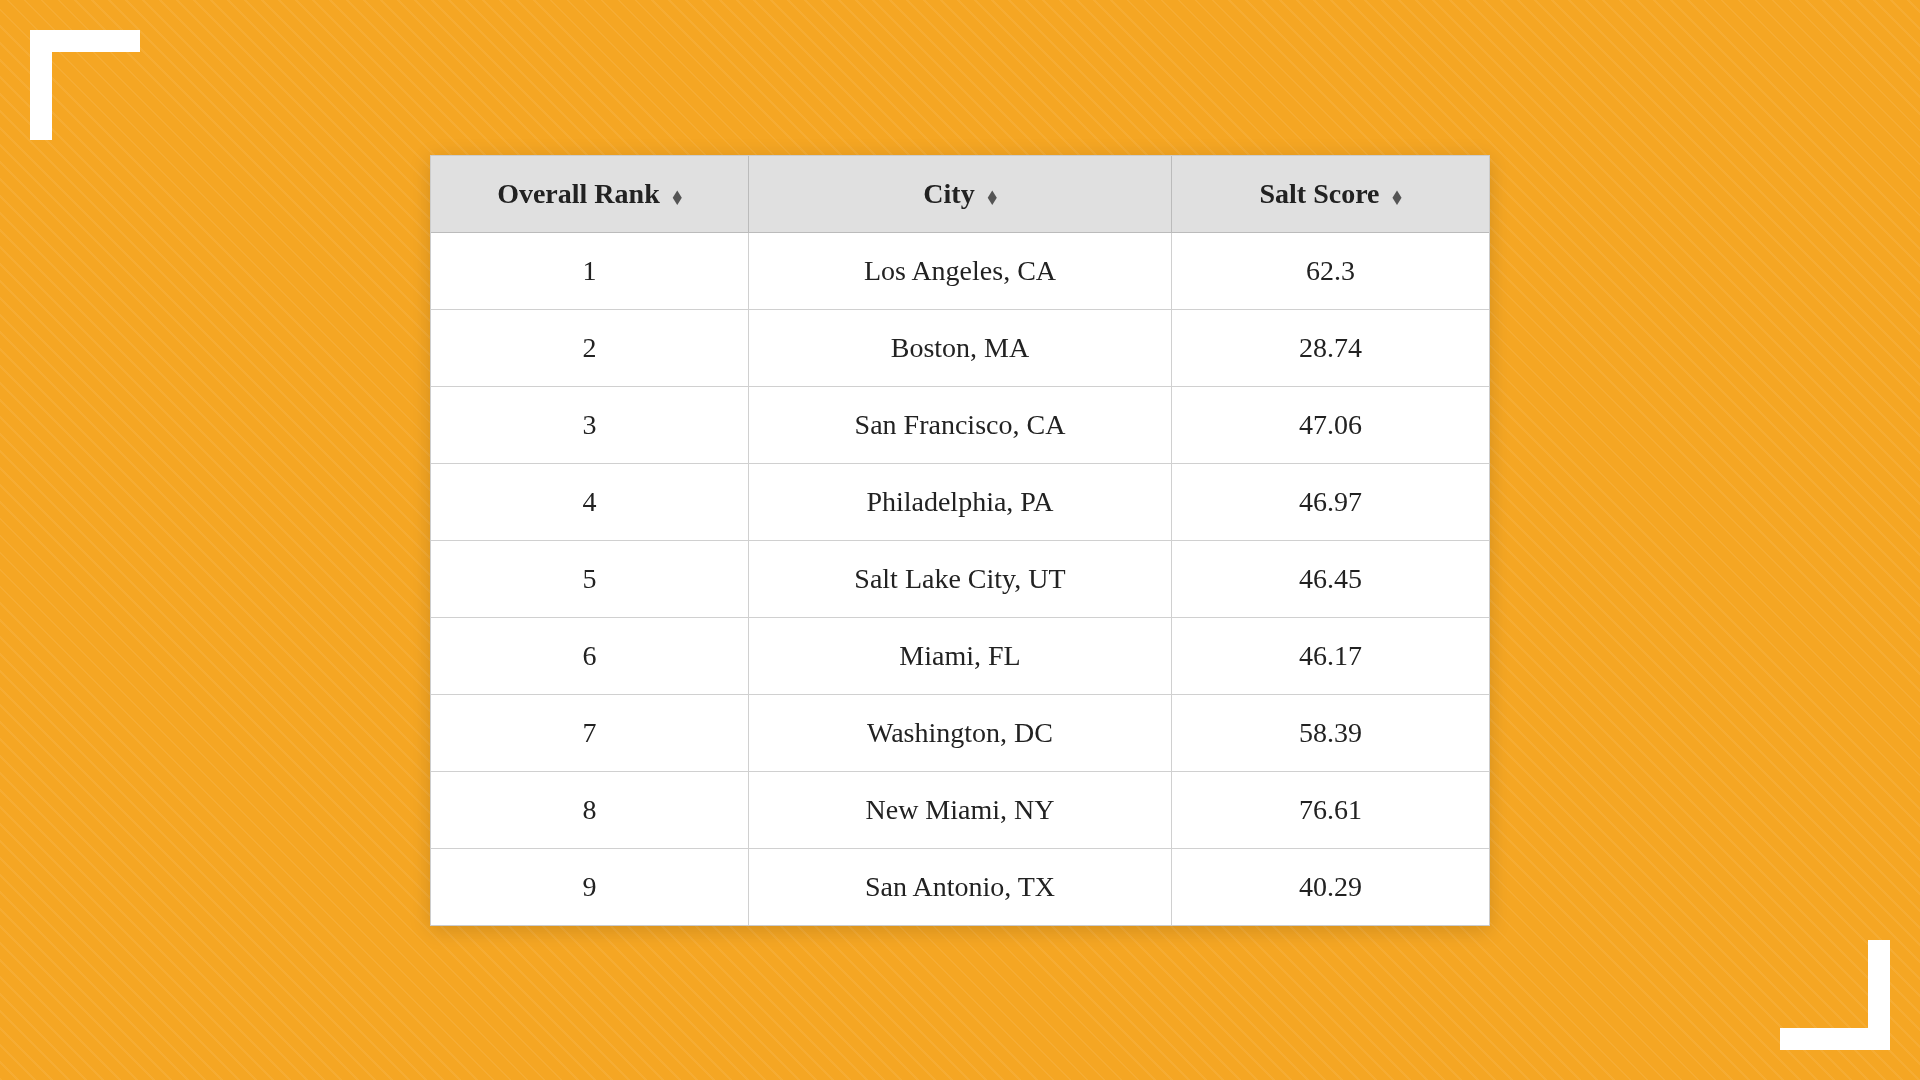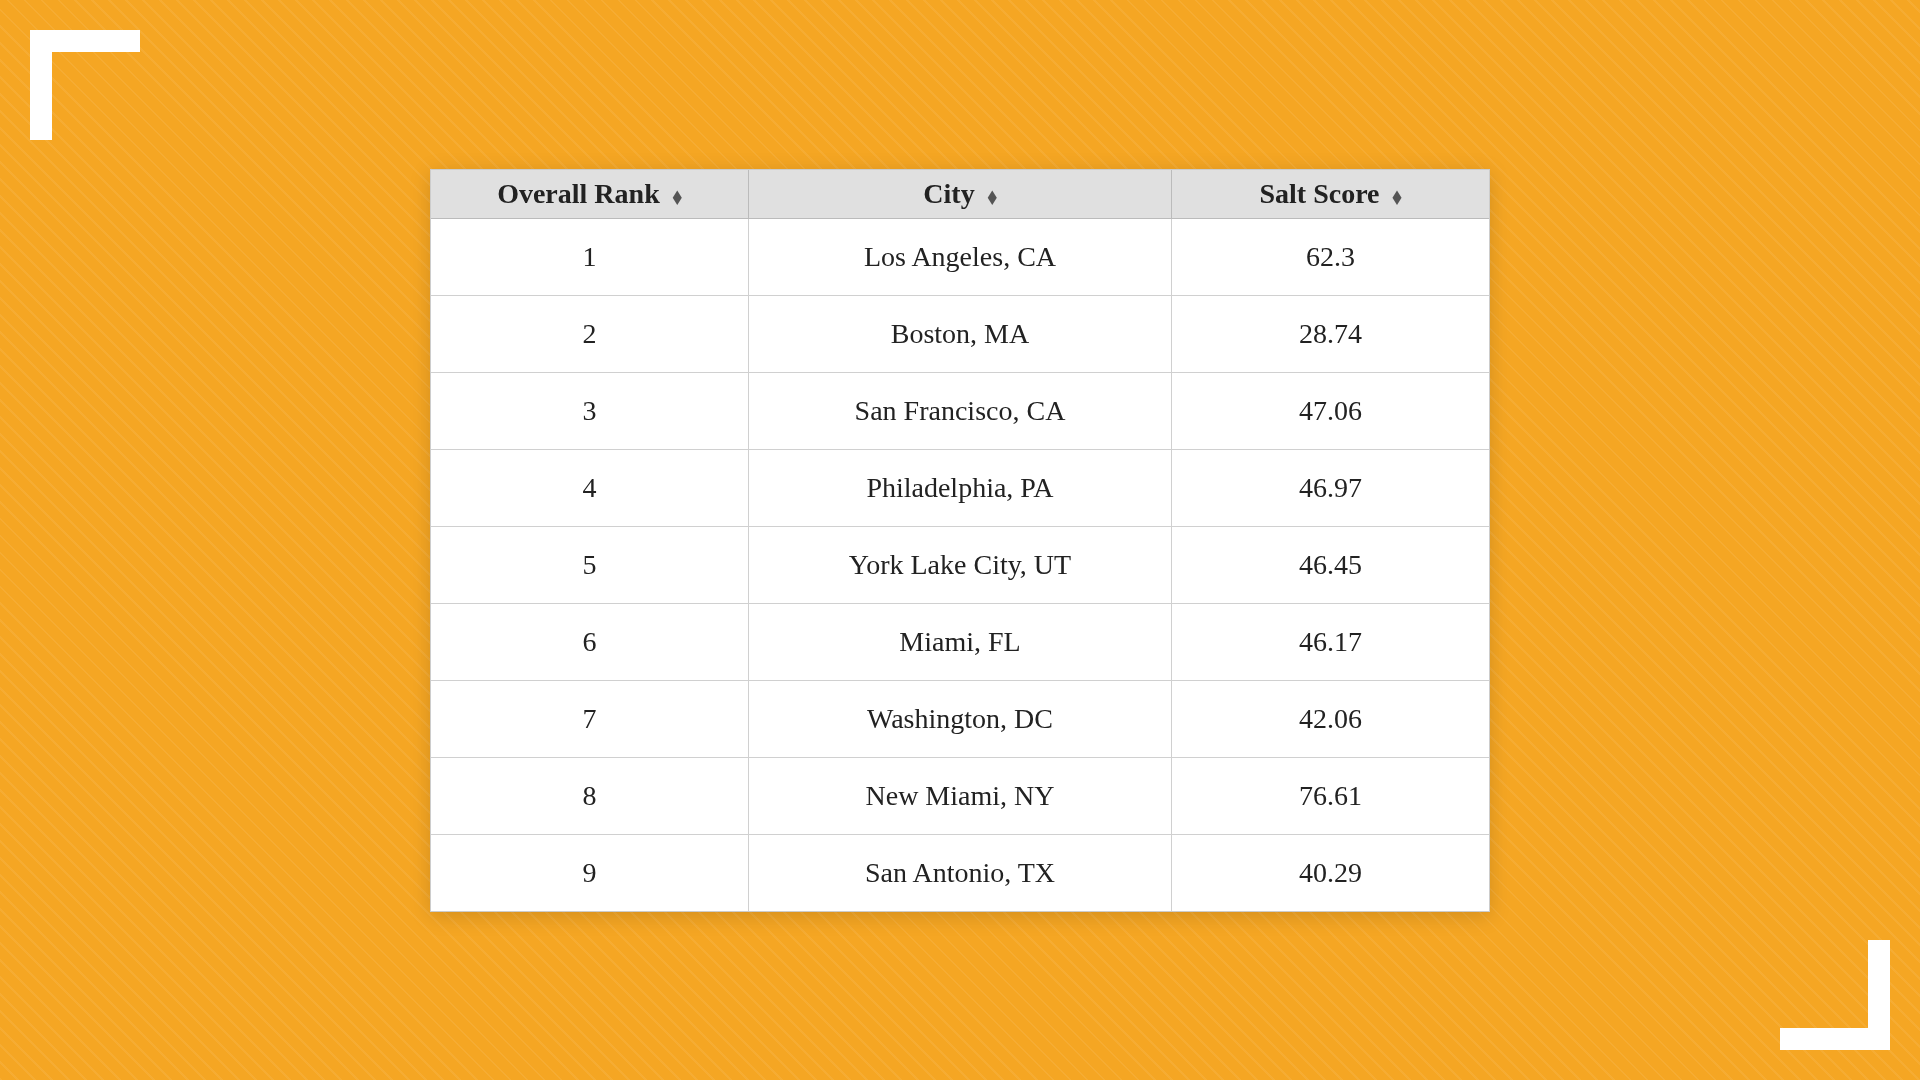--- a/index.html
+++ b/index.html
@@ -72,21 +72,21 @@
       width: 100%;
       border-collapse: collapse;
       table-layout: fixed;
     }
 
     thead tr {
       background-color: #e0e0e0;
     }
 
     thead th {
-      padding: 8px 20px;
+      padding: 22px 20px;
       font-size: 28px;
       font-weight: bold;
       color: #222;
       text-align: center;
       border-bottom: 1px solid #bbb;
       border-right: 1px solid #bbb;
     }
 
     thead th:last-child {
       border-right: none;
@@ -172,32 +172,32 @@
           <td>San Francisco, CA</td>
           <td>47.06</td>
         </tr>
         <tr>
           <td>4</td>
           <td>Philadelphia, PA</td>
           <td>46.97</td>
         </tr>
         <tr>
           <td>5</td>
-          <td>York Lake City, UT</td>
+          <td>Salt Lake City, UT</td>
           <td>46.45</td>
         </tr>
         <tr>
           <td>6</td>
           <td>Miami, FL</td>
           <td>46.17</td>
         </tr>
         <tr>
           <td>7</td>
           <td>Washington, DC</td>
-          <td>42.06</td>
+          <td>58.39</td>
         </tr>
         <tr>
           <td>8</td>
           <td>New Miami, NY</td>
           <td>76.61</td>
         </tr>
         <tr>
           <td>9</td>
           <td>San Antonio, TX</td>
           <td>40.29</td>

